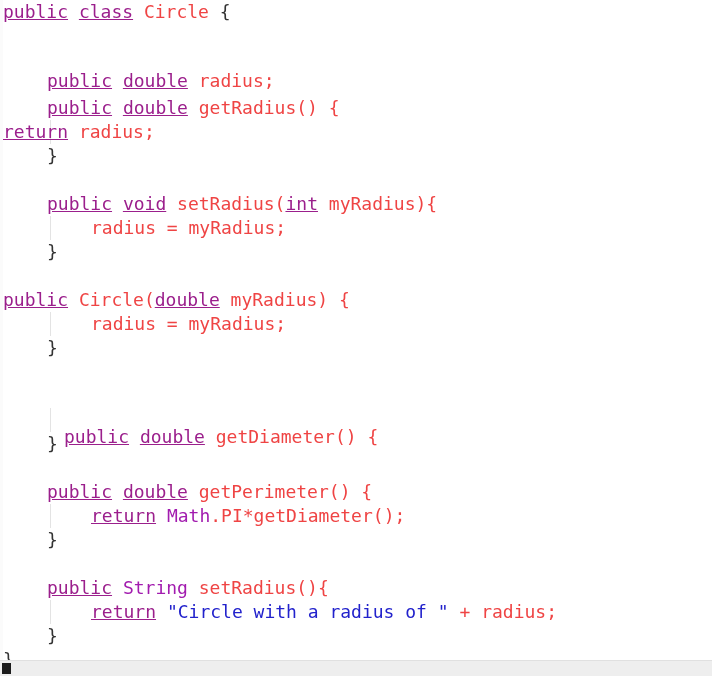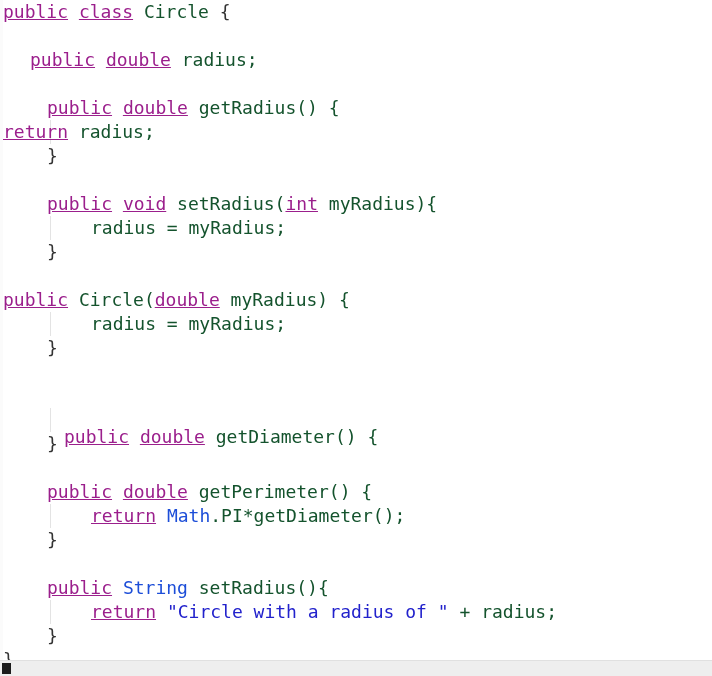--- a/index.html
+++ b/index.html
@@ -65,24 +65,24 @@
     top: 0;
     width: 1px;
     height: 24px;
     background: #e3e3e3;
     z-index: 1;
   }
   .guide.g1 { left: 50px; }
 
   
   .kw   { color: #9b1f8c; text-decoration: underline; }
-  .typ  { color: #1d4ed8; }
+  .typ  { color: #a21caf; }
   .str  { color: #2222cc; }
   .num  { color: #1a1ae0; }
-  .id   { color: #14532d; }
+  .id   { color: #ef4444; }
   .pun  { color: #333333; }
 
   
   .hscroll {
     position: absolute;
     left: 0;
     bottom: 0;
     width: 712px;
     height: 16px;
     background: #eeeeee;
@@ -101,21 +101,21 @@
 </head>
 <body>
 
 <div id="editor">
 
   <div class="left-edge"></div>
 
   <div class="code-area" id="code-area">
       <div class="code-line"><span class="txt" style="padding-left: 3px;"><span class="kw">public</span><span class="pun"> </span><span class="kw">class</span><span class="pun"> </span><span class="id">Circle</span><span class="pun"> {</span></span></div>
       <div class="code-line"><span class="txt" style="padding-left: 3px;"></span></div>
-      <div class="code-line"><span class="txt" style="padding-left: 30px;"><span class="kw">public</span><span class="pun"> </span><span class="kw">double</span><span class="pun"> </span><span class="id">radius;</span></span></div>
+      <div class="code-line"><span class="txt" style="padding-left: 47px; margin-top: 21px;"><span class="kw">public</span><span class="pun"> </span><span class="kw">double</span><span class="pun"> </span><span class="id">radius;</span></span></div>
       <div class="code-line"><span class="txt" style="padding-left: 3px;"></span></div>
       <div class="code-line"><span class="txt" style="padding-left: 47px;"><span class="kw">public</span><span class="pun"> </span><span class="kw">double</span><span class="pun"> </span><span class="id">getRadius() {</span></span></div>
       <div class="code-line"><div class="guide g1"></div><span class="txt" style=""><span class="kw">return</span><span class="pun"> </span><span class="id">radius;</span></span></div>
       <div class="code-line"><span class="txt" style="padding-left: 47px;"><span class="pun">}</span></span></div>
       <div class="code-line"><span class="txt" style="padding-left: 3px;"></span></div>
       <div class="code-line"><span class="txt" style="padding-left: 47px;"><span class="kw">public</span><span class="pun"> </span><span class="kw">void</span><span class="pun"> </span><span class="id">setRadius(</span><span class="kw">int</span><span class="pun"> </span><span class="id">myRadius){</span></span></div>
       <div class="code-line"><div class="guide g1"></div><span class="txt" style="padding-left: 91px;"><span class="id">radius = myRadius;</span></span></div>
       <div class="code-line"><span class="txt" style="padding-left: 47px;"><span class="pun">}</span></span></div>
       <div class="code-line"><span class="txt" style="padding-left: 3px;"></span></div>
       <div class="code-line"><span class="txt" style=""><span class="kw">public</span><span class="pun"> </span><span class="id">Circle(</span><span class="kw">double</span><span class="pun"> </span><span class="id">myRadius) {</span></span></div>

